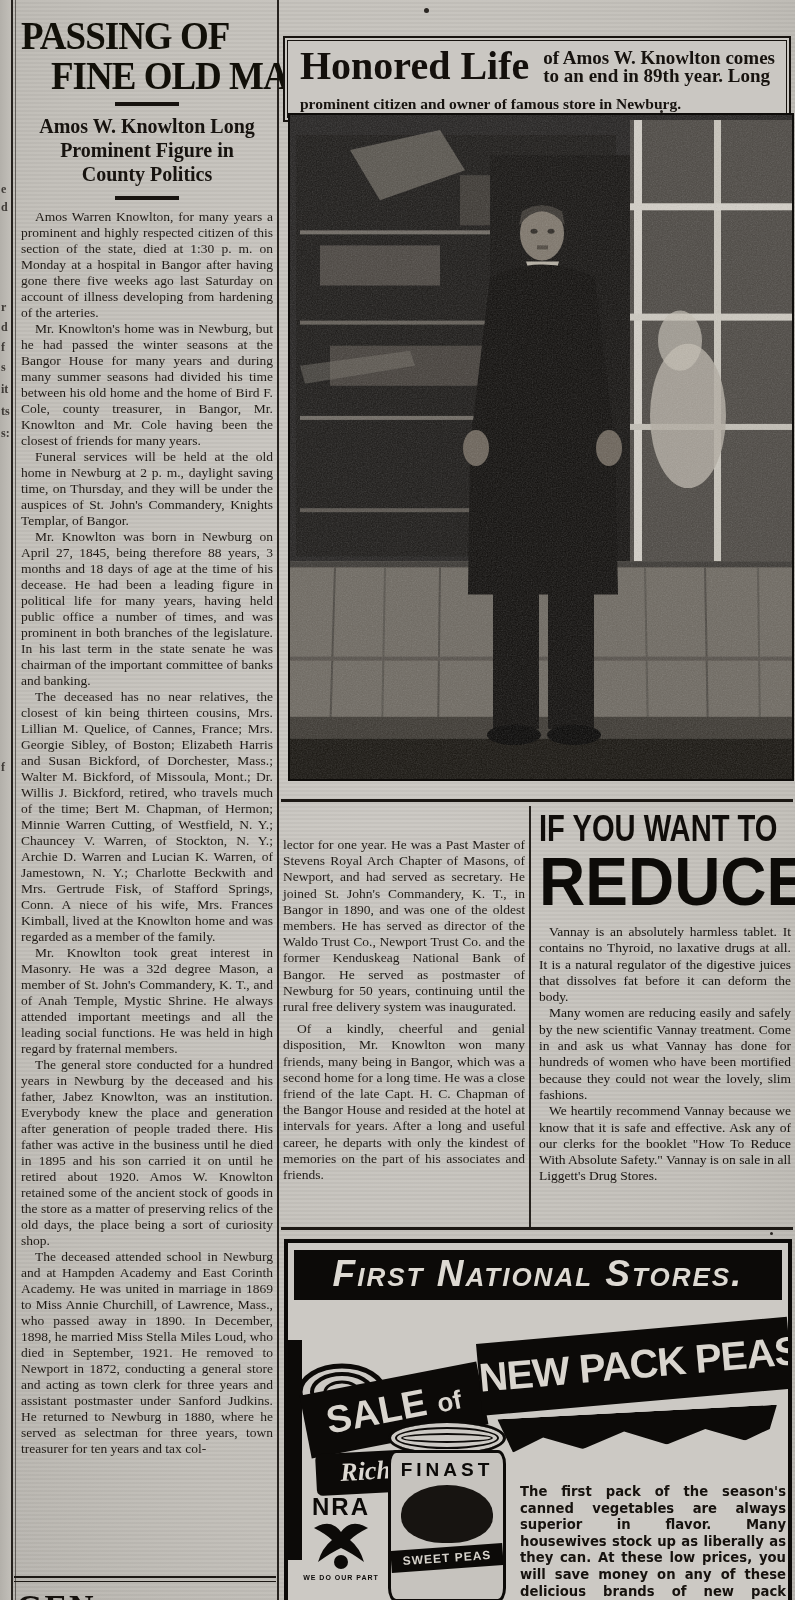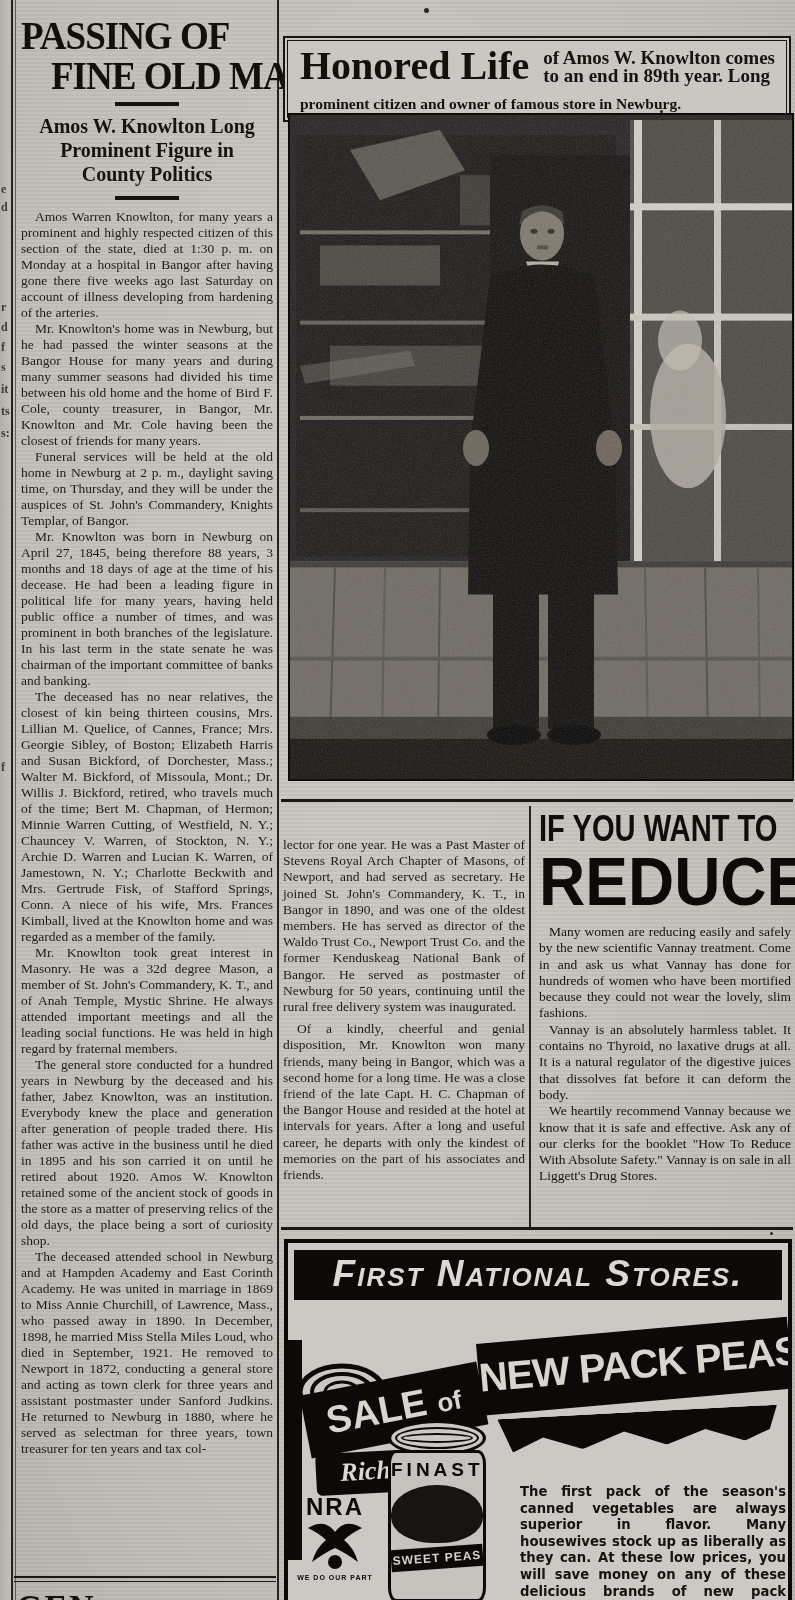--- a/index.html
+++ b/index.html
@@ -74,24 +74,24 @@
   .ribbon-sale .of{font-size:26px;}
   .banner-peas{position:absolute;left:188px;top:44px;width:312px;height:72px;background:#0c0a08;
                transform:rotate(-5deg);color:#d9d5ce;font-family:"Liberation Sans",sans-serif;font-weight:bold;
                font-size:40px;line-height:68px;text-align:center;letter-spacing:-1px;white-space:nowrap;transform-origin:left top;}
   .blob{position:absolute;background:#0c0a08;}
   .richmond{position:absolute;left:28px;top:150px;width:160px;height:42px;background:#0c0a08;border-radius:6px;
             color:#dcd8d1;font-style:italic;font-weight:bold;font-size:26px;line-height:40px;text-align:center;
             font-family:"Liberation Serif",serif;transform:rotate(-3deg);}
   .tagline{position:absolute;left:212px;top:152px;width:292px;font-style:italic;font-weight:bold;
            font-size:18px;color:#14110d;white-space:nowrap;font-family:"Liberation Serif",serif;}
-  .nra{position:absolute;left:8px;top:196px;width:78px;text-align:center;color:#0c0a08;}
+  .nra{position:absolute;left:14px;top:196px;width:78px;text-align:center;color:#0c0a08;}
   .nra .ltr{font-family:"Liberation Sans",sans-serif;font-weight:bold;font-size:24px;letter-spacing:2px;line-height:22px;}
   .nra .motto{font-family:"Liberation Sans",sans-serif;font-weight:bold;font-size:7px;letter-spacing:1px;}
-  .finast-can{position:absolute;left:100px;top:120px;width:98px;height:176px;}
+  .finast-can{position:absolute;left:100px;top:120px;width:118px;height:176px;}
   .can-top{height:30px;border:3px solid #0c0a08;border-radius:50%;background:#ccc9c4;
            box-shadow:inset 0 0 0 4px #ccc9c4, inset 0 0 0 6px #0c0a08, inset 0 0 0 10px #ccc9c4, inset 0 0 0 12px #0c0a08;}
   .can-body{margin-top:-6px;height:146px;border:3px solid #0c0a08;border-radius:8px/14px;background:#c6c3be;overflow:hidden;}
   .can-brand{font-family:"Liberation Sans",sans-serif;font-weight:bold;font-size:19px;letter-spacing:4px;
              text-align:center;margin-top:6px;color:#0c0a08;}
   .can-bowl{margin:4px auto 0 auto;width:92px;height:58px;background:#171411;border-radius:50% 50% 45% 45%;}
   .can-strip{margin-top:4px;background:#0c0a08;color:#d7d3cc;font-family:"Liberation Sans",sans-serif;
              font-weight:bold;font-size:12px;text-align:center;line-height:22px;letter-spacing:1px;transform:rotate(-4deg);}
   .fns-copy{position:absolute;left:232px;top:184px;width:266px;font-family:"DejaVu Sans",sans-serif;
             font-weight:bold;font-size:13.2px;line-height:16.6px;text-align:justify;color:#16120e;}
@@ -227,22 +227,22 @@
   <div class="contcol">
     <p>lector for one year. He was a Past Master of Stevens Royal Arch Chapter of Masons, of Newport, and had served as secretary. He joined St. John's Commandery, K. T., in Bangor in 1890, and was one of the oldest members. He has served as director of the Waldo Trust Co., Newport Trust Co. and the former Kenduskeag National Bank of Bangor. He served as postmaster of Newburg for 50 years, continuing until the rural free delivery system was inaugurated.</p>
     <p class="ind">Of a kindly, cheerful and genial disposition, Mr. Knowlton won many friends, many being in Bangor, which was a second home for a long time. He was a close friend of the late Capt. H. C. Chapman of the Bangor House and resided at the hotel at intervals for years. After a long and useful career, he departs with only the kindest of memories on the part of his associates and friends.</p>
   </div>
   <div class="vrule vmid"></div>
 
   <div class="reduce">
     <div class="kicker">IF YOU WANT TO</div>
     <div class="big">REDUCE</div>
     <div class="body">
+      <p>Vannay is an absolutely harmless tablet.  It contains no Thyroid, no laxative drugs at all.  It is a natural regulator of the digestive juices that dissolves fat before it can deform the body.</p>
       <p>Many women are reducing easily and safely by the new scientific Vannay treatment.  Come in and ask us what Vannay has done for hundreds of women who have been mortified because they could not wear the lovely, slim fashions.</p>
-      <p>Vannay is an absolutely harmless tablet.  It contains no Thyroid, no laxative drugs at all.  It is a natural regulator of the digestive juices that dissolves fat before it can deform the body.</p>
       <p>We heartily recommend Vannay because we know that it is safe and effective.  Ask any of our clerks for the booklet "How To Reduce With Absolute Safety."  Vannay is on sale in all Liggett's Drug Stores.</p>
     </div>
   </div>
   <div class="hrule rule-ad-top"></div>
 
   <div class="fns">
     <div class="fns-band">First National Stores.</div>
     <div class="fns-art">
 
       <svg width="92" height="70" style="position:absolute;left:8px;top:58px">

